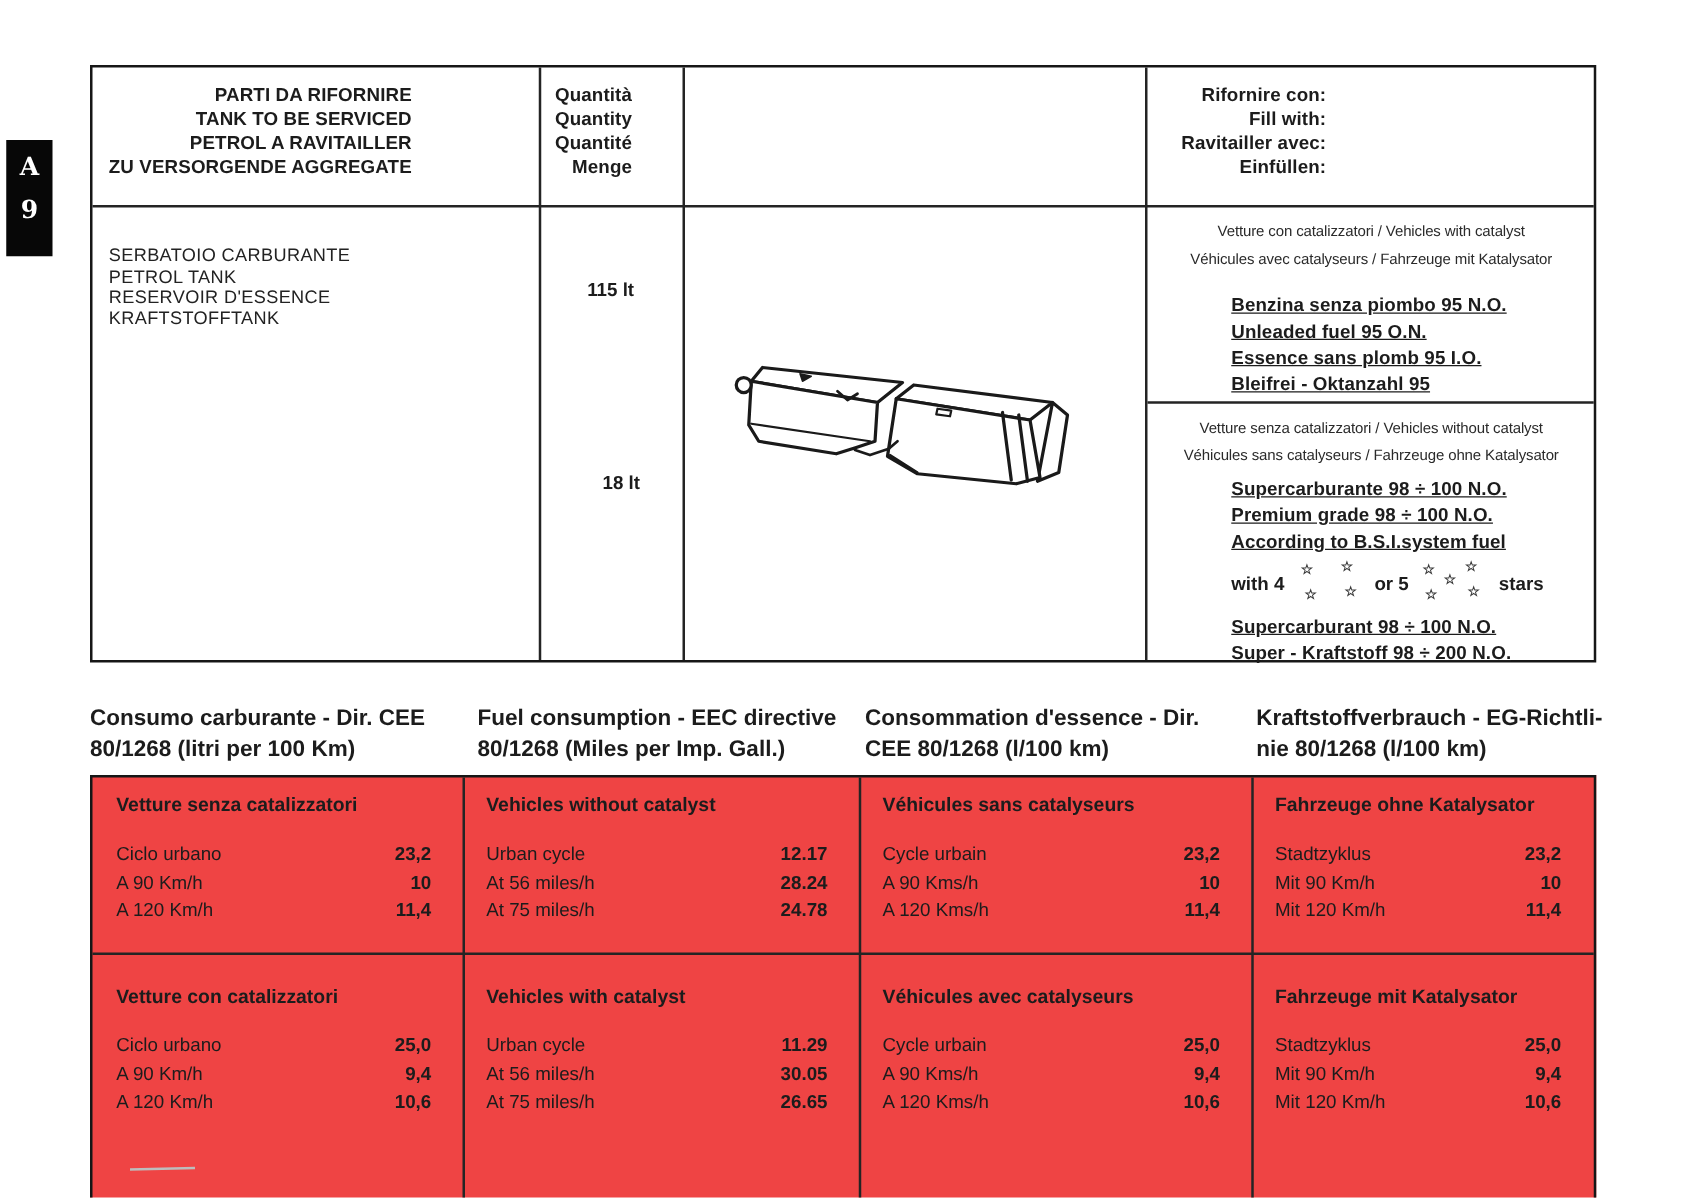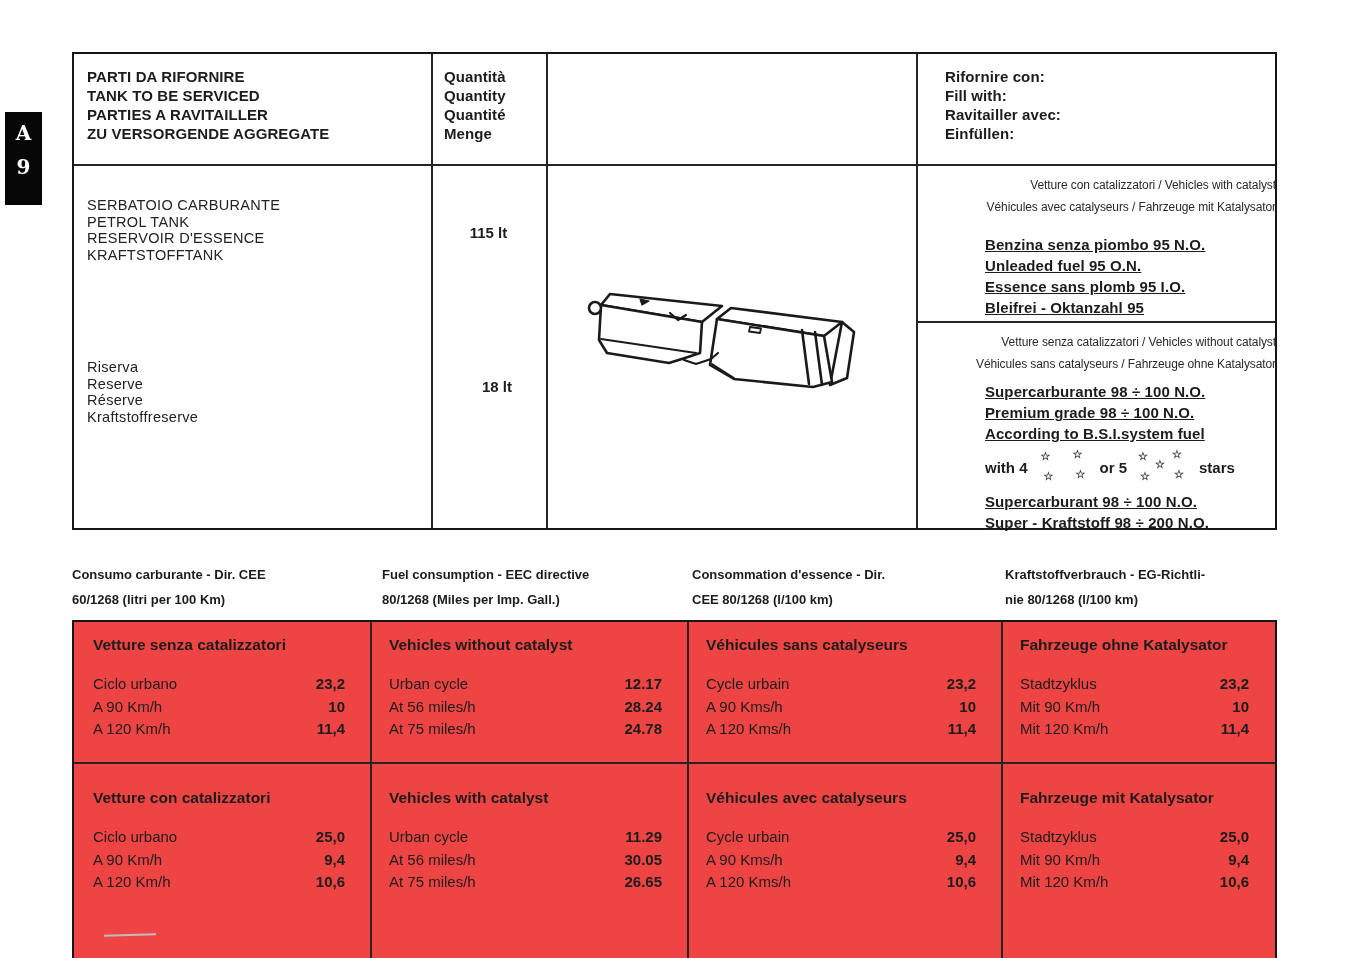--- a/index.html
+++ b/index.html
@@ -18,30 +18,30 @@
   }
   .side-tab .ltr{font-size:20px;line-height:22px;}
   .side-tab .num{font-size:20px;line-height:22px;margin-top:12px;}
   
   .svc-table{
     left:72px;top:52px;width:1205px;height:478px;
     border:2.5px solid #161616;box-sizing:border-box;background:#fff;
   }
   .vline{position:absolute;top:0;bottom:0;width:1.5px;background:#242424;}
   .hline{position:absolute;left:0;right:0;height:1.5px;background:#242424;}
-  .hdr-block div{font-weight:700;font-size:15px;line-height:19px;letter-spacing:.1px;}
+  .hdr-block div{font-weight:700;font-size:15px;line-height:19px;letter-spacing:.1px;text-align:right;}
   .caps-block div{font-size:14.5px;line-height:16.5px;letter-spacing:.3px;color:#222;}
   .qty-val{font-weight:700;font-size:15px;text-align:center;}
-  .note{font-size:12px;line-height:15px;text-align:right;color:#2a2a2a;letter-spacing:-.1px;width:100%;}
+  .note{font-size:12px;line-height:15px;text-align:center;color:#2a2a2a;letter-spacing:-.1px;width:100%;}
   .fuel-line{font-weight:700;font-size:15px;line-height:21px;letter-spacing:.1px;text-decoration:underline;}
   .stars-row{display:flex;align-items:center;gap:9px;font-weight:700;font-size:15px;}
   .star-box{position:relative;width:54px;height:36px;display:inline-block;}
   .star-box .st{position:absolute;font-size:11px;color:#3a3a3a;line-height:10px;}
   
-  .cons-h{font-weight:700;font-size:13px;line-height:25px;}
+  .cons-h{font-weight:700;font-size:18px;line-height:25px;}
   
   .cons-box{
     left:72px;top:620px;width:1205px;height:350px;
     border:2.5px solid #161616;box-sizing:border-box;background:#ef4444;
   }
   .sec{position:absolute;left:0;right:0;}
   .ccol{position:absolute;top:0;bottom:0;box-sizing:border-box;padding:14px 25px 0 19px;}
   .ctitle{font-weight:700;font-size:15.5px;margin-bottom:19px;}
   .sec2 .ctitle{padding-top:11px;}
   .crow{display:flex;justify-content:space-between;font-size:15px;line-height:22.5px;text-align:right;}
@@ -59,21 +59,21 @@
 <div class="abs svc-table">
   <div class="vline" style="left:357px"></div>
   <div class="vline" style="left:472px"></div>
   <div class="vline" style="left:842px"></div>
   <div class="hline" style="top:110px"></div>
   <div class="hline" style="top:267px;left:843.5px"></div>
 
   <div class="abs hdr-block" style="left:13px;top:13px">
     <div>PARTI DA RIFORNIRE</div>
     <div>TANK TO BE SERVICED</div>
-    <div>PARTIES A RAVITAILLER</div>
+    <div>PETROL A RAVITAILLER</div>
     <div>ZU VERSORGENDE AGGREGATE</div>
   </div>
   <div class="abs hdr-block" style="left:370px;top:13px">
     <div>Quantità</div>
     <div>Quantity</div>
     <div>Quantité</div>
     <div>Menge</div>
   </div>
   <div class="abs hdr-block" style="left:871px;top:13px">
     <div>Rifornire con:</div>
@@ -83,26 +83,20 @@
   </div>
 
   <div class="abs caps-block" style="left:13px;top:143px">
     <div>SERBATOIO CARBURANTE</div>
     <div>PETROL TANK</div>
     <div>RESERVOIR D'ESSENCE</div>
     <div>KRAFTSTOFFTANK</div>
   </div>
   <div class="abs qty-val" style="left:357px;width:115px;top:170px">115 lt</div>
 
-  <div class="abs caps-block" style="left:13px;top:305px">
-    <div>Riserva</div>
-    <div>Reserve</div>
-    <div>Réserve</div>
-    <div>Kraftstoffreserve</div>
-  </div>
   <div class="abs qty-val" style="left:357px;width:132px;top:324px">18 lt</div>
 
   <svg class="abs" style="left:510px;top:228px" width="305" height="130" viewBox="0 0 305 130">
     <g fill="#ffffff" stroke="#1a1a1a" stroke-width="2.6" stroke-linejoin="round" stroke-linecap="round">
 
       <path d="M133,37 L147,26 L258,40 L240,54 Z"></path>
       <path d="M258,40 L270,50 L263,96 L246,103 Z"></path>
       <path d="M133,37 L240,54 L248,100 L229,105 L150,97 L126,83 Z"></path>
       <path d="M218,48 L225,102" fill="none"></path>
       <path d="M231,50 L238,103" fill="none"></path>
@@ -159,21 +153,21 @@
     </div>
     <div class="abs" style="left:67px;top:170px">
       <div class="fuel-line">Supercarburant 98 ÷ 100 N.O.</div>
       <div class="fuel-line">Super - Kraftstoff 98 ÷ 200 N.O.</div>
     </div>
   </div>
 </div>
 
 <div class="abs cons-h" style="left:72px;top:562px;width:300px">
   <div>Consumo carburante - Dir. CEE</div>
-  <div>60/1268 (litri per 100 Km)</div>
+  <div>80/1268 (litri per 100 Km)</div>
 </div>
 <div class="abs cons-h" style="left:382px;top:562px;width:305px">
   <div>Fuel consumption - EEC directive</div>
   <div>80/1268 (Miles per Imp. Gall.)</div>
 </div>
 <div class="abs cons-h" style="left:692px;top:562px;width:300px">
   <div>Consommation d'essence - Dir.</div>
   <div>CEE 80/1268 (l/100 km)</div>
 </div>
 <div class="abs cons-h" style="left:1005px;top:562px;width:285px">

